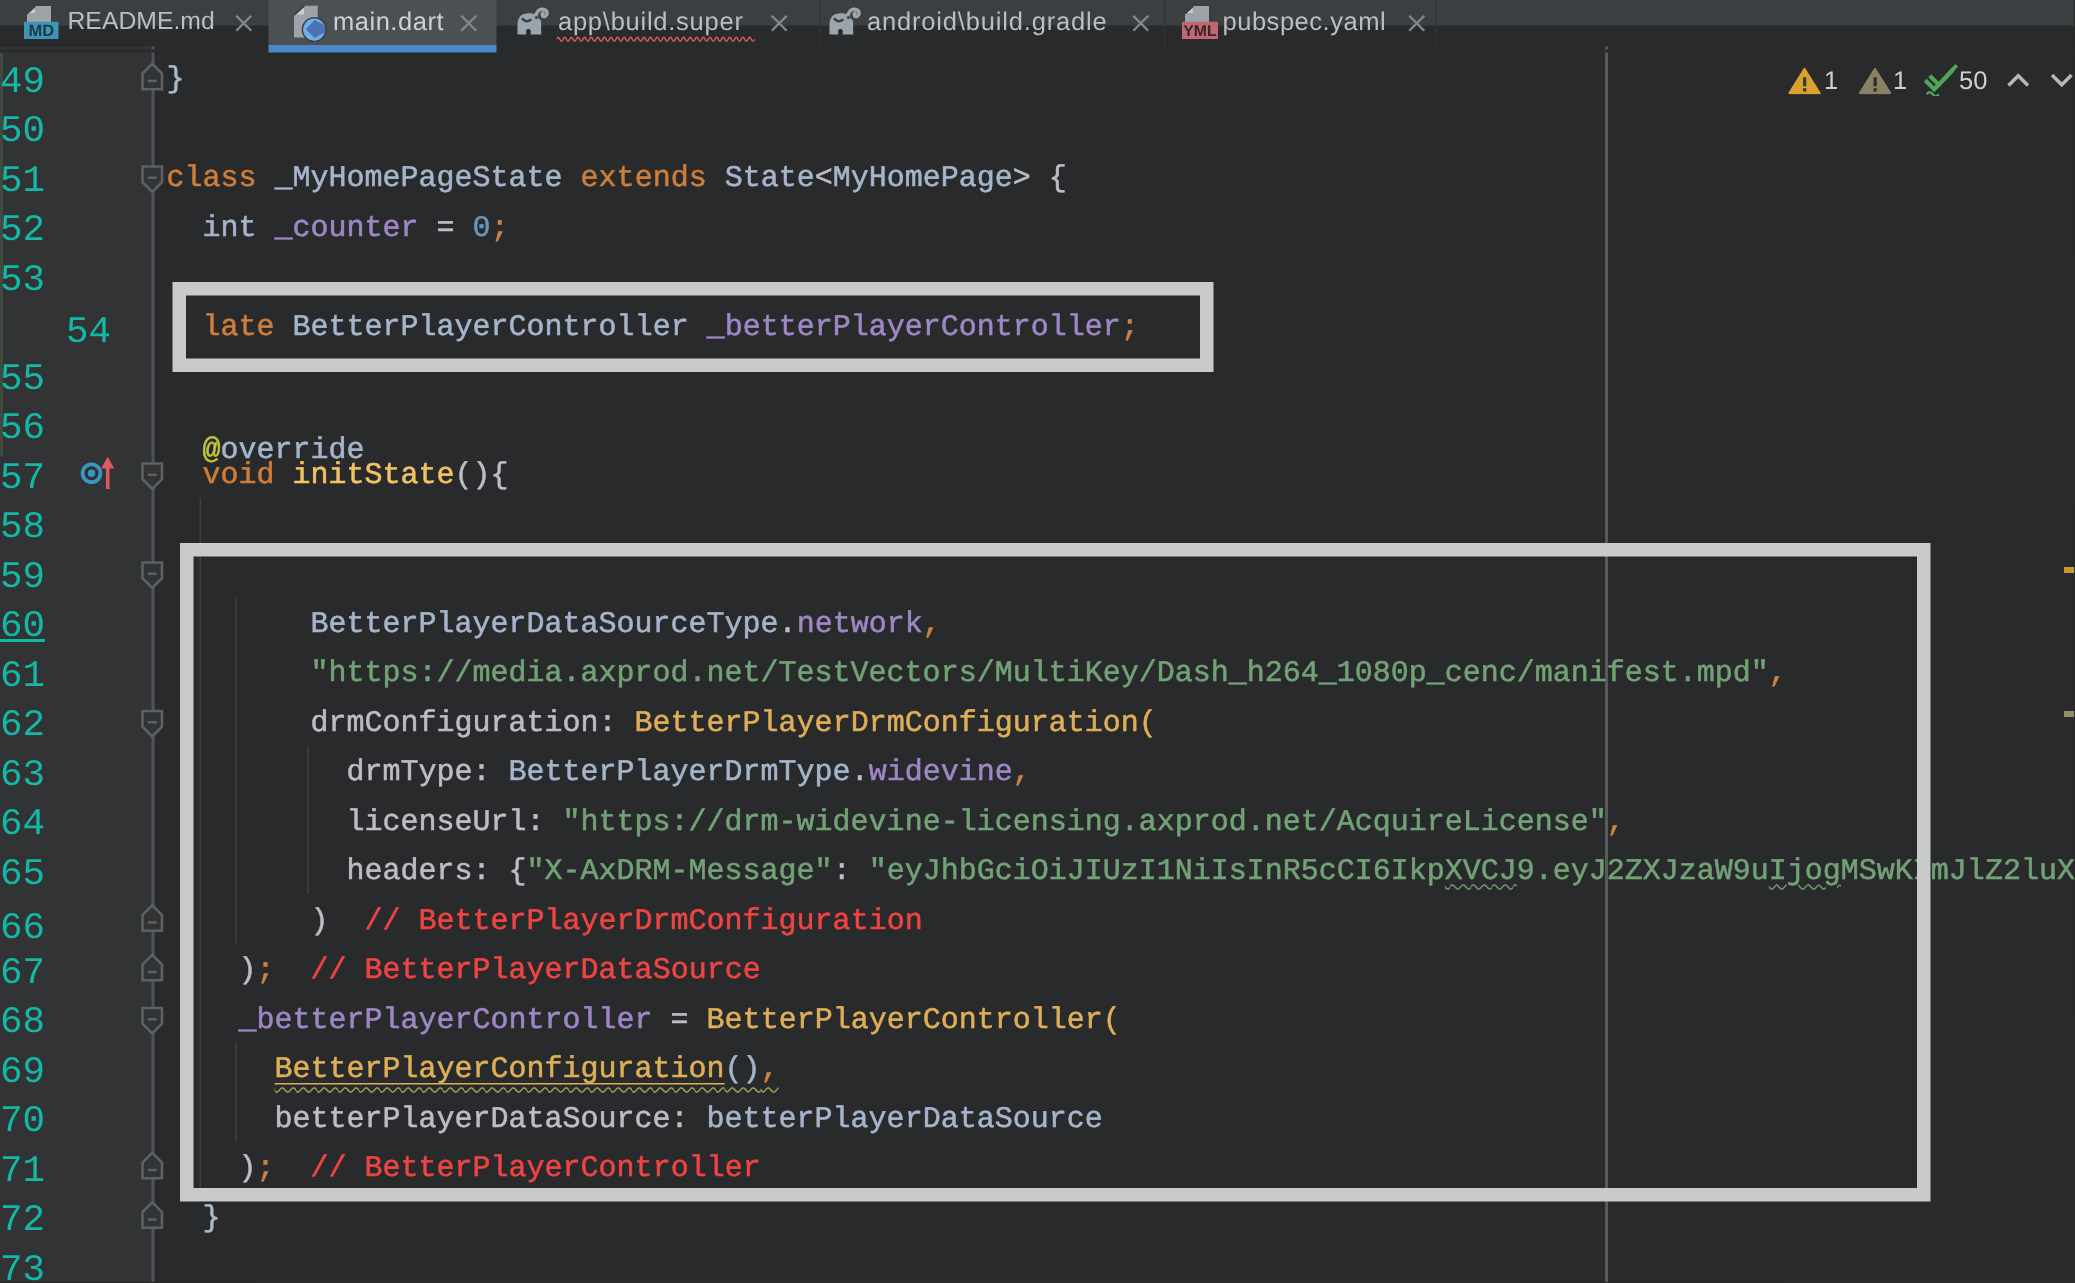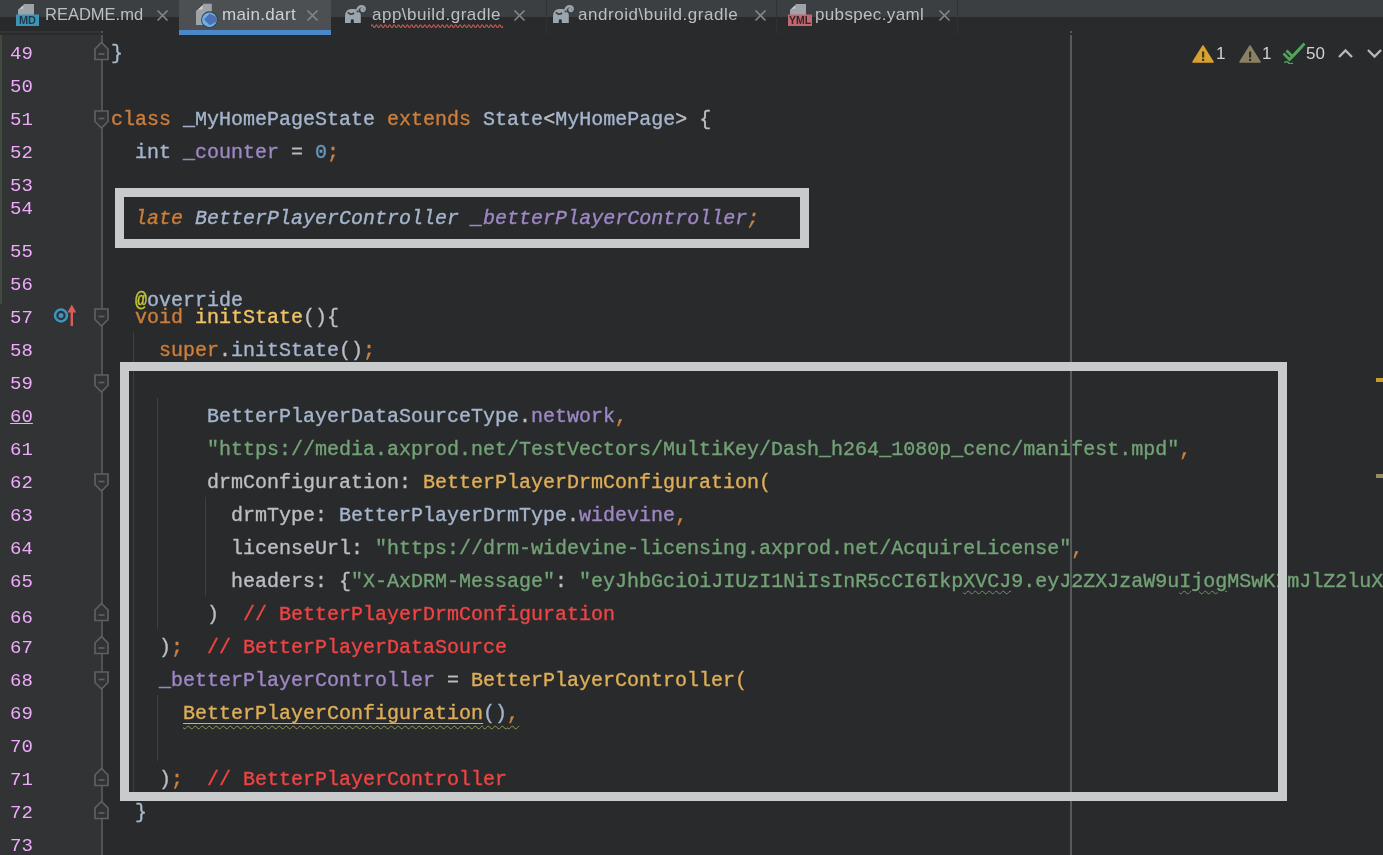--- a/index.html
+++ b/index.html
@@ -9,21 +9,21 @@
   #tabbar{position:absolute;left:0;top:0;width:1383px;height:17px;background:#3C3F41;
           font-family:"Liberation Sans",sans-serif;}
   .tab{position:absolute;top:0;height:30px;background:#3C3F41;}
   .tab.active{background:#4C5052;}
   .tabtext{position:absolute;top:5px;font-size:17px;color:#BCBEC4;letter-spacing:0.35px;}
   .tsep{position:absolute;top:0;width:1px;height:33px;background:#303335;}
   #blueline{position:absolute;left:179px;top:30px;width:152px;height:5px;background:#4A88C7;}
   
   #editor{position:absolute;left:0;top:31px;width:1383px;height:824px;background:#292A2B;}
   #gutter{position:absolute;left:0;top:0;width:101px;height:824px;background:#313335;border-right:2px solid #505356;}
-  .lnum{position:absolute;width:43px;text-align:center;font-size:19px;color:#f0abfc;line-height:33px;height:33px;left:0;padding-top:2.5px;}
+  .lnum{position:absolute;width:43px;text-align:left;font-size:25px;color:#14b8a6;line-height:33px;height:33px;left:0;padding-top:2.5px;}
   .cl{position:absolute;left:111px;white-space:pre;font-size:20px;line-height:33px;height:33px;color:#BCBEC4;padding-top:2px;-webkit-text-stroke:0.35px;}
   .k{color:#CD7E3A;}   
   .i{color:#A5B5CC;}   
   .f{color:#9F87C6;}   
   .s{color:#72A276;}   
   .c{color:#ef4444;}   
   .n{color:#6897BB;}   
   .g{color:#DFAE58;}   
   .a{color:#C3C438;}   
   .p{color:#CC8242;}   
@@ -41,21 +41,21 @@
   <div id="editor">
     <div id="gutter"></div>
     <div id="margin"></div>
     <div style="position:absolute;left:0;top:4px;width:2px;height:269px;background:#3E4B3E;"></div>
 
     <div class="lnum" style="top:4px;">49</div>
     <div class="lnum" style="top:37px;">50</div>
     <div class="lnum" style="top:70px;">51</div>
     <div class="lnum" style="top:103px;">52</div>
     <div class="lnum" style="top:136px;">53</div>
-    <div class="lnum" style="top:159px;">54</div>
+    <div class="lnum" style="top:171px;padding-left:44px;">54</div>
     <div class="lnum" style="top:202px;">55</div>
     <div class="lnum" style="top:235px;">56</div>
     <div class="lnum" style="top:268px;">57</div>
     <div class="lnum" style="top:301px;">58</div>
     <div class="lnum" style="top:334px;">59</div>
     <div class="lnum" style="top:367px;text-decoration:underline;">60</div>
     <div class="lnum" style="top:400px;">61</div>
     <div class="lnum" style="top:433px;">62</div>
     <div class="lnum" style="top:466px;">63</div>
     <div class="lnum" style="top:499px;">64</div>
@@ -70,34 +70,34 @@
     <div class="lnum" style="top:796px;">73</div>
 
     <div class="guide" style="left:132.5px;top:301px;height:462px;"></div>
     <div class="guide" style="left:156.5px;top:367px;height:231px;"></div>
     <div class="guide" style="left:156.5px;top:664px;height:66px;"></div>
     <div class="guide" style="left:204.5px;top:466px;height:99px;"></div>
 
     <div class="cl" style="top:4px;"><span style="color:#A9BACB;">}</span></div>
     <div class="cl" style="top:70px;"><span class="k">class</span> <span class="i">_MyHomePageState</span> <span class="k">extends</span> <span class="i">State</span>&lt;<span class="i">MyHomePage</span>&gt; {</div>
     <div class="cl" style="top:103px;">  <span class="i">int</span> <span class="f">_counter</span> = <span class="n">0</span><span class="p">;</span></div>
-    <div class="cl" style="top:169px;font-style:italic;">  <span class="k">late</span> <span class="i">BetterPlayerController</span> <span class="f">_betterPlayerController</span><span class="p">;</span></div>
+    <div class="cl" style="top:169px;">  <span class="k">late</span> <span class="i">BetterPlayerController</span> <span class="f">_betterPlayerController</span><span class="p">;</span></div>
     <div class="cl" style="top:235px;margin-top:16px;">  <span class="a">@</span><span class="i">override</span></div>
     <div class="cl" style="top:268px;">  <span class="k">void</span> <span style="color:#F2C363;">initState</span>(){</div>
-    <div class="cl" style="top:301px;">    <span class="k">super</span>.<span class="i">initState</span>()<span class="p">;</span></div>
     <div class="cl" style="top:367px;">        <span class="i">BetterPlayerDataSourceType</span>.<span class="f">network</span><span class="p">,</span></div>
     <div class="cl" style="top:400px;">        <span class="s">"https://media.axprod.net/TestVectors/MultiKey/Dash_h264_1080p_cenc/manifest.mpd"</span><span class="p">,</span></div>
     <div class="cl" style="top:433px;">        drmConfiguration: <span class="g">BetterPlayerDrmConfiguration(</span></div>
     <div class="cl" style="top:466px;">          drmType: <span class="i">BetterPlayerDrmType</span>.<span class="f">widevine</span><span class="p">,</span></div>
     <div class="cl" style="top:499px;">          licenseUrl: <span class="s">"https://drm-widevine-licensing.axprod.net/AcquireLicense"</span><span class="p">,</span></div>
     <div class="cl" style="top:532px;">          headers: {<span class="s">"X-AxDRM-Message"</span>: <span class="s">"eyJhbGciOiJIUzI1NiIsInR5cCI6Ikp<span class="wgreen">XVCJ</span>9.eyJ2ZXJzaW9u<span class="wgreen">Ijog</span>MSwKImJlZ2luX</span></div>
     <div class="cl" style="top:565px;">        )  <span class="c">// BetterPlayerDrmConfiguration</span></div>
     <div class="cl" style="top:598px;">    )<span class="p">;</span>  <span class="c">// BetterPlayerDataSource</span></div>
     <div class="cl" style="top:631px;">    <span class="f">_betterPlayerController</span> = <span class="g">BetterPlayerController(</span></div>
     <div class="cl" style="top:664px;">      <span class="wyell"><span class="g" style="text-decoration:underline solid #DFAE58 1px;text-underline-offset:4px;margin-top:23px;">BetterPlayerConfiguration</span><span style="color:#A5B5CC;">()</span><span class="p">,</span></span></div>
+    <div class="cl" style="top:697px;">      betterPlayerDataSource: <span class="i">betterPlayerDataSource</span></div>
     <div class="cl" style="top:730px;">    )<span class="p">;</span>  <span class="c">// BetterPlayerController</span></div>
     <div class="cl" style="top:763px;">  <span style="color:#A9BACB;">}</span></div>
 
     <svg id="folds" style="position:absolute;left:94px;top:1.5px;" width="16" height="824" viewBox="0 0 16 824">
       <g stroke="#5D6163" stroke-width="1.7" fill="#313335">
         <path d="M1 16 L7.5 9.5 L14 16 V26.5 H1 Z"></path>
           <path d="M4.5 21 H10.5" fill="none"></path>
         <path d="M1 78 H14 V88.5 L7.5 95 L1 88.5 Z"></path>
           <path d="M4.5 85.5 H10.5" fill="none"></path>
         <path d="M1 276 H14 V286.5 L7.5 293 L1 286.5 Z"></path>
@@ -171,21 +171,21 @@
         <path d="M1.5 1.5 L11.5 11.5 M11.5 1.5 L1.5 11.5" stroke="#84878A" stroke-width="1.6"></path>
       </svg>
 
     <svg id="el1" style="position:absolute;left:341px;top:4px;" width="27" height="21" viewBox="0 0 27 21">
       <path d="M4.0 19.0 L4.0 12.5 C4.0 8.0 6.0 5.4 10.0 5.0 C12.8 4.7 15.3 5.1 16.6 6.1 C17.6 6.9 19.5 8.3 19.8 11.0 L19.8 19.0 L12.8 19.0 L12.8 16.4 C12.8 14.9 9.8 14.9 9.8 16.4 L9.8 19.0 Z" fill="#9AA5AD"></path>
       <path d="M15.9 7.6 C16.6 4.2 18.1 2.4 20.1 2.2 C22.5 2.0 24.0 3.4 23.7 5.2 C23.4 6.8 21.7 7.5 20.8 6.6 C20.2 6.0 20.3 5.1 21.0 4.7" stroke="#9AA5AD" stroke-width="2.4" fill="none" stroke-linecap="round"></path>
       <path d="M18.7 6.0 L18.4 8.4" stroke="#3C3F41" stroke-width="1.2" fill="none"></path>
       <path d="M7.0 8.2 Q9.2 11.6 13.2 9.0" stroke="#3C3F41" stroke-width="1.7" fill="none"></path>
       <circle cx="16.6" cy="7.6" r="1.0" fill="#3C3F41"></circle>
     </svg>
-    <div class="tabtext" style="left:372px;letter-spacing:0.5px;">app\build.gradle</div>
+    <div class="tabtext" style="left:372px;letter-spacing:0.5px;">app\build.super</div>
     <svg style="position:absolute;left:371px;top:22.8px;" width="133" height="6" viewBox="0 0 133 6">
         <path d="M0 3.2 q1.1 -2.6 2.2 0 q1.1 2.6 2.2 0 q1.1 -2.6 2.2 0 q1.1 2.6 2.2 0 q1.1 -2.6 2.2 0 q1.1 2.6 2.2 0 q1.1 -2.6 2.2 0 q1.1 2.6 2.2 0 q1.1 -2.6 2.2 0 q1.1 2.6 2.2 0 q1.1 -2.6 2.2 0 q1.1 2.6 2.2 0 q1.1 -2.6 2.2 0 q1.1 2.6 2.2 0 q1.1 -2.6 2.2 0 q1.1 2.6 2.2 0 q1.1 -2.6 2.2 0 q1.1 2.6 2.2 0 q1.1 -2.6 2.2 0 q1.1 2.6 2.2 0 q1.1 -2.6 2.2 0 q1.1 2.6 2.2 0 q1.1 -2.6 2.2 0 q1.1 2.6 2.2 0 q1.1 -2.6 2.2 0 q1.1 2.6 2.2 0 q1.1 -2.6 2.2 0 q1.1 2.6 2.2 0 q1.1 -2.6 2.2 0 q1.1 2.6 2.2 0 q1.1 -2.6 2.2 0 q1.1 2.6 2.2 0 q1.1 -2.6 2.2 0 q1.1 2.6 2.2 0 q1.1 -2.6 2.2 0 q1.1 2.6 2.2 0 q1.1 -2.6 2.2 0 q1.1 2.6 2.2 0 q1.1 -2.6 2.2 0 q1.1 2.6 2.2 0 q1.1 -2.6 2.2 0 q1.1 2.6 2.2 0 q1.1 -2.6 2.2 0 q1.1 2.6 2.2 0 q1.1 -2.6 2.2 0 q1.1 2.6 2.2 0 q1.1 -2.6 2.2 0 q1.1 2.6 2.2 0 q1.1 -2.6 2.2 0 q1.1 2.6 2.2 0 q1.1 -2.6 2.2 0 q1.1 2.6 2.2 0 q1.1 -2.6 2.2 0 q1.1 2.6 2.2 0 q1.1 -2.6 2.2 0 q1.1 2.6 2.2 0 q1.1 -2.6 2.2 0 q1.1 2.6 2.2 0 q1.1 -2.6 2.2 0 q1.1 2.6 2.2 0" stroke="#C75B55" stroke-width="1.1" fill="none"></path>
       </svg>
     <svg style="position:absolute;left:513px;top:9px;" width="13" height="13" viewBox="0 0 13 13">
         <path d="M1.5 1.5 L11.5 11.5 M11.5 1.5 L1.5 11.5" stroke="#84878A" stroke-width="1.6"></path>
       </svg>
 
     <svg id="el2" style="position:absolute;left:549px;top:4px;" width="27" height="21" viewBox="0 0 27 21">
       <path d="M4.0 19.0 L4.0 12.5 C4.0 8.0 6.0 5.4 10.0 5.0 C12.8 4.7 15.3 5.1 16.6 6.1 C17.6 6.9 19.5 8.3 19.8 11.0 L19.8 19.0 L12.8 19.0 L12.8 16.4 C12.8 14.9 9.8 14.9 9.8 16.4 L9.8 19.0 Z" fill="#9AA5AD"></path>
       <path d="M15.9 7.6 C16.6 4.2 18.1 2.4 20.1 2.2 C22.5 2.0 24.0 3.4 23.7 5.2 C23.4 6.8 21.7 7.5 20.8 6.6 C20.2 6.0 20.3 5.1 21.0 4.7" stroke="#9AA5AD" stroke-width="2.4" fill="none" stroke-linecap="round"></path>

